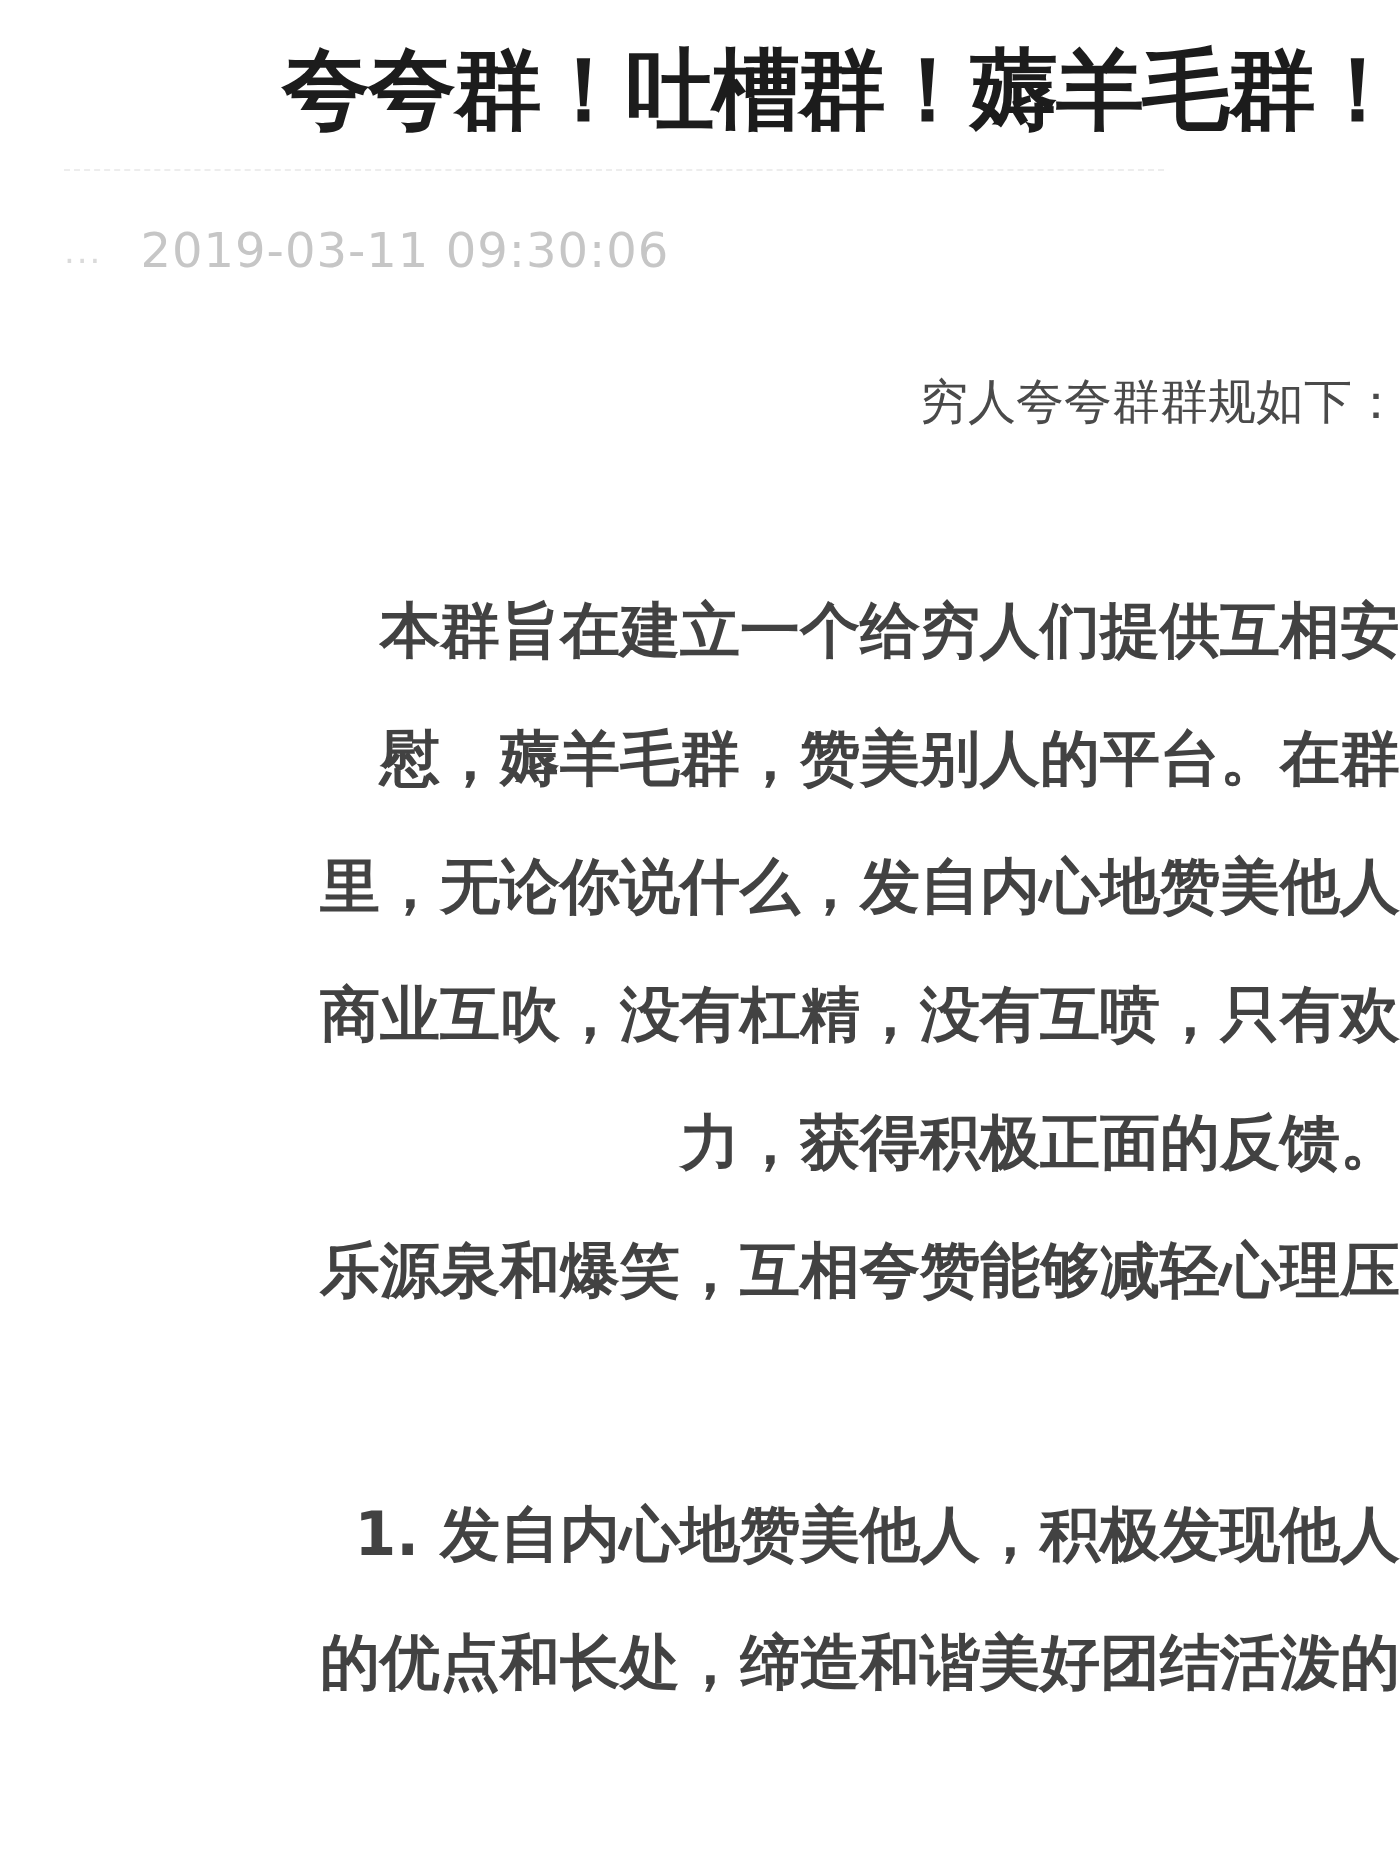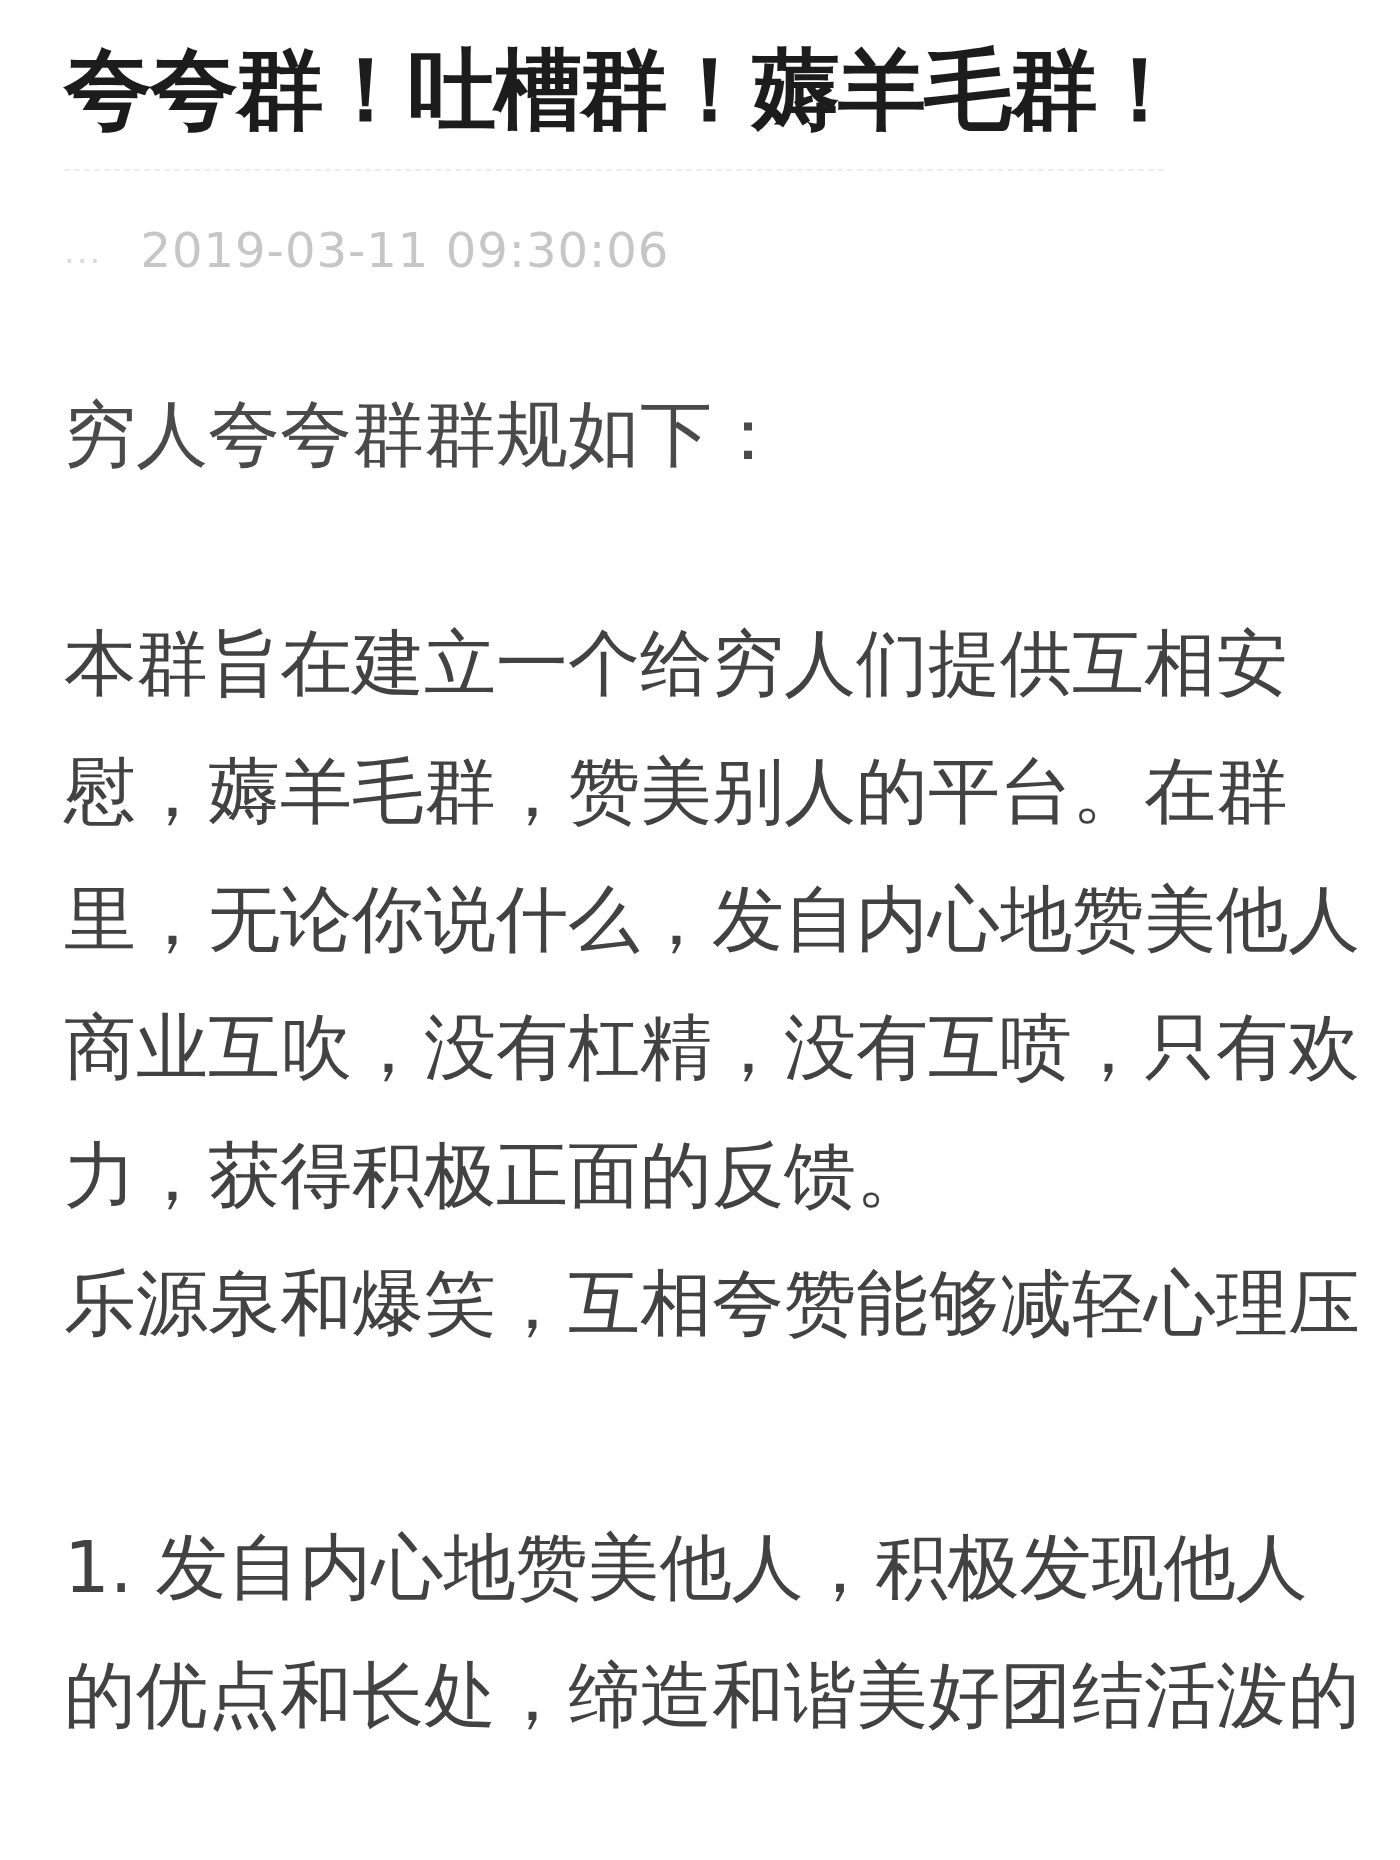--- a/index.html
+++ b/index.html
@@ -5,20 +5,21 @@
   * { margin: 0; padding: 0; box-sizing: border-box; }
   html, body { background: #ffffff; }
   .page {
     position: relative;
     width: 1400px;
     height: 1860px;
     background: #ffffff;
     overflow: hidden;
     font-family: "DejaVu Sans", "Liberation Sans", sans-serif;
     padding-left: 64px;
+    text-align: right;
   }
   .post-title {
     padding-top: 26px;
     font-size: 88px;
     line-height: 127px;
     font-weight: 700;
     color: #1c1c1c;
     letter-spacing: -2px;
   }
   .post-title .t-line { white-space: nowrap; }
@@ -41,33 +42,34 @@
     letter-spacing: 2px;
   }
   .timestamp {
     font-size: 48px;
     color: #c6c6c6;
     line-height: 54px;
     white-space: nowrap;
     letter-spacing: 1px;
   }
   .rules-heading {
-    margin-top: 114px;
-    font-size: 72px;
+    margin-top: 81px;
+    font-size: 48px;
     line-height: 86px;
     color: #4a4a4a;
     white-space: nowrap;
   }
   .body-para { margin-top: 122px; }
   .rule-item  { margin-top: 136px; }
   .b-line {
-    font-size: 72px;
+    font-size: 60px;
     line-height: 128px;
     color: #424242;
     white-space: nowrap;
+    font-weight: bold;
   }
 </style>
 </head>
 <body>
 
 <div class="page">
 
   <h1 class="post-title">
     <div class="t-line">夸夸群！吐槽群！薅羊毛群！</div>
   </h1>

